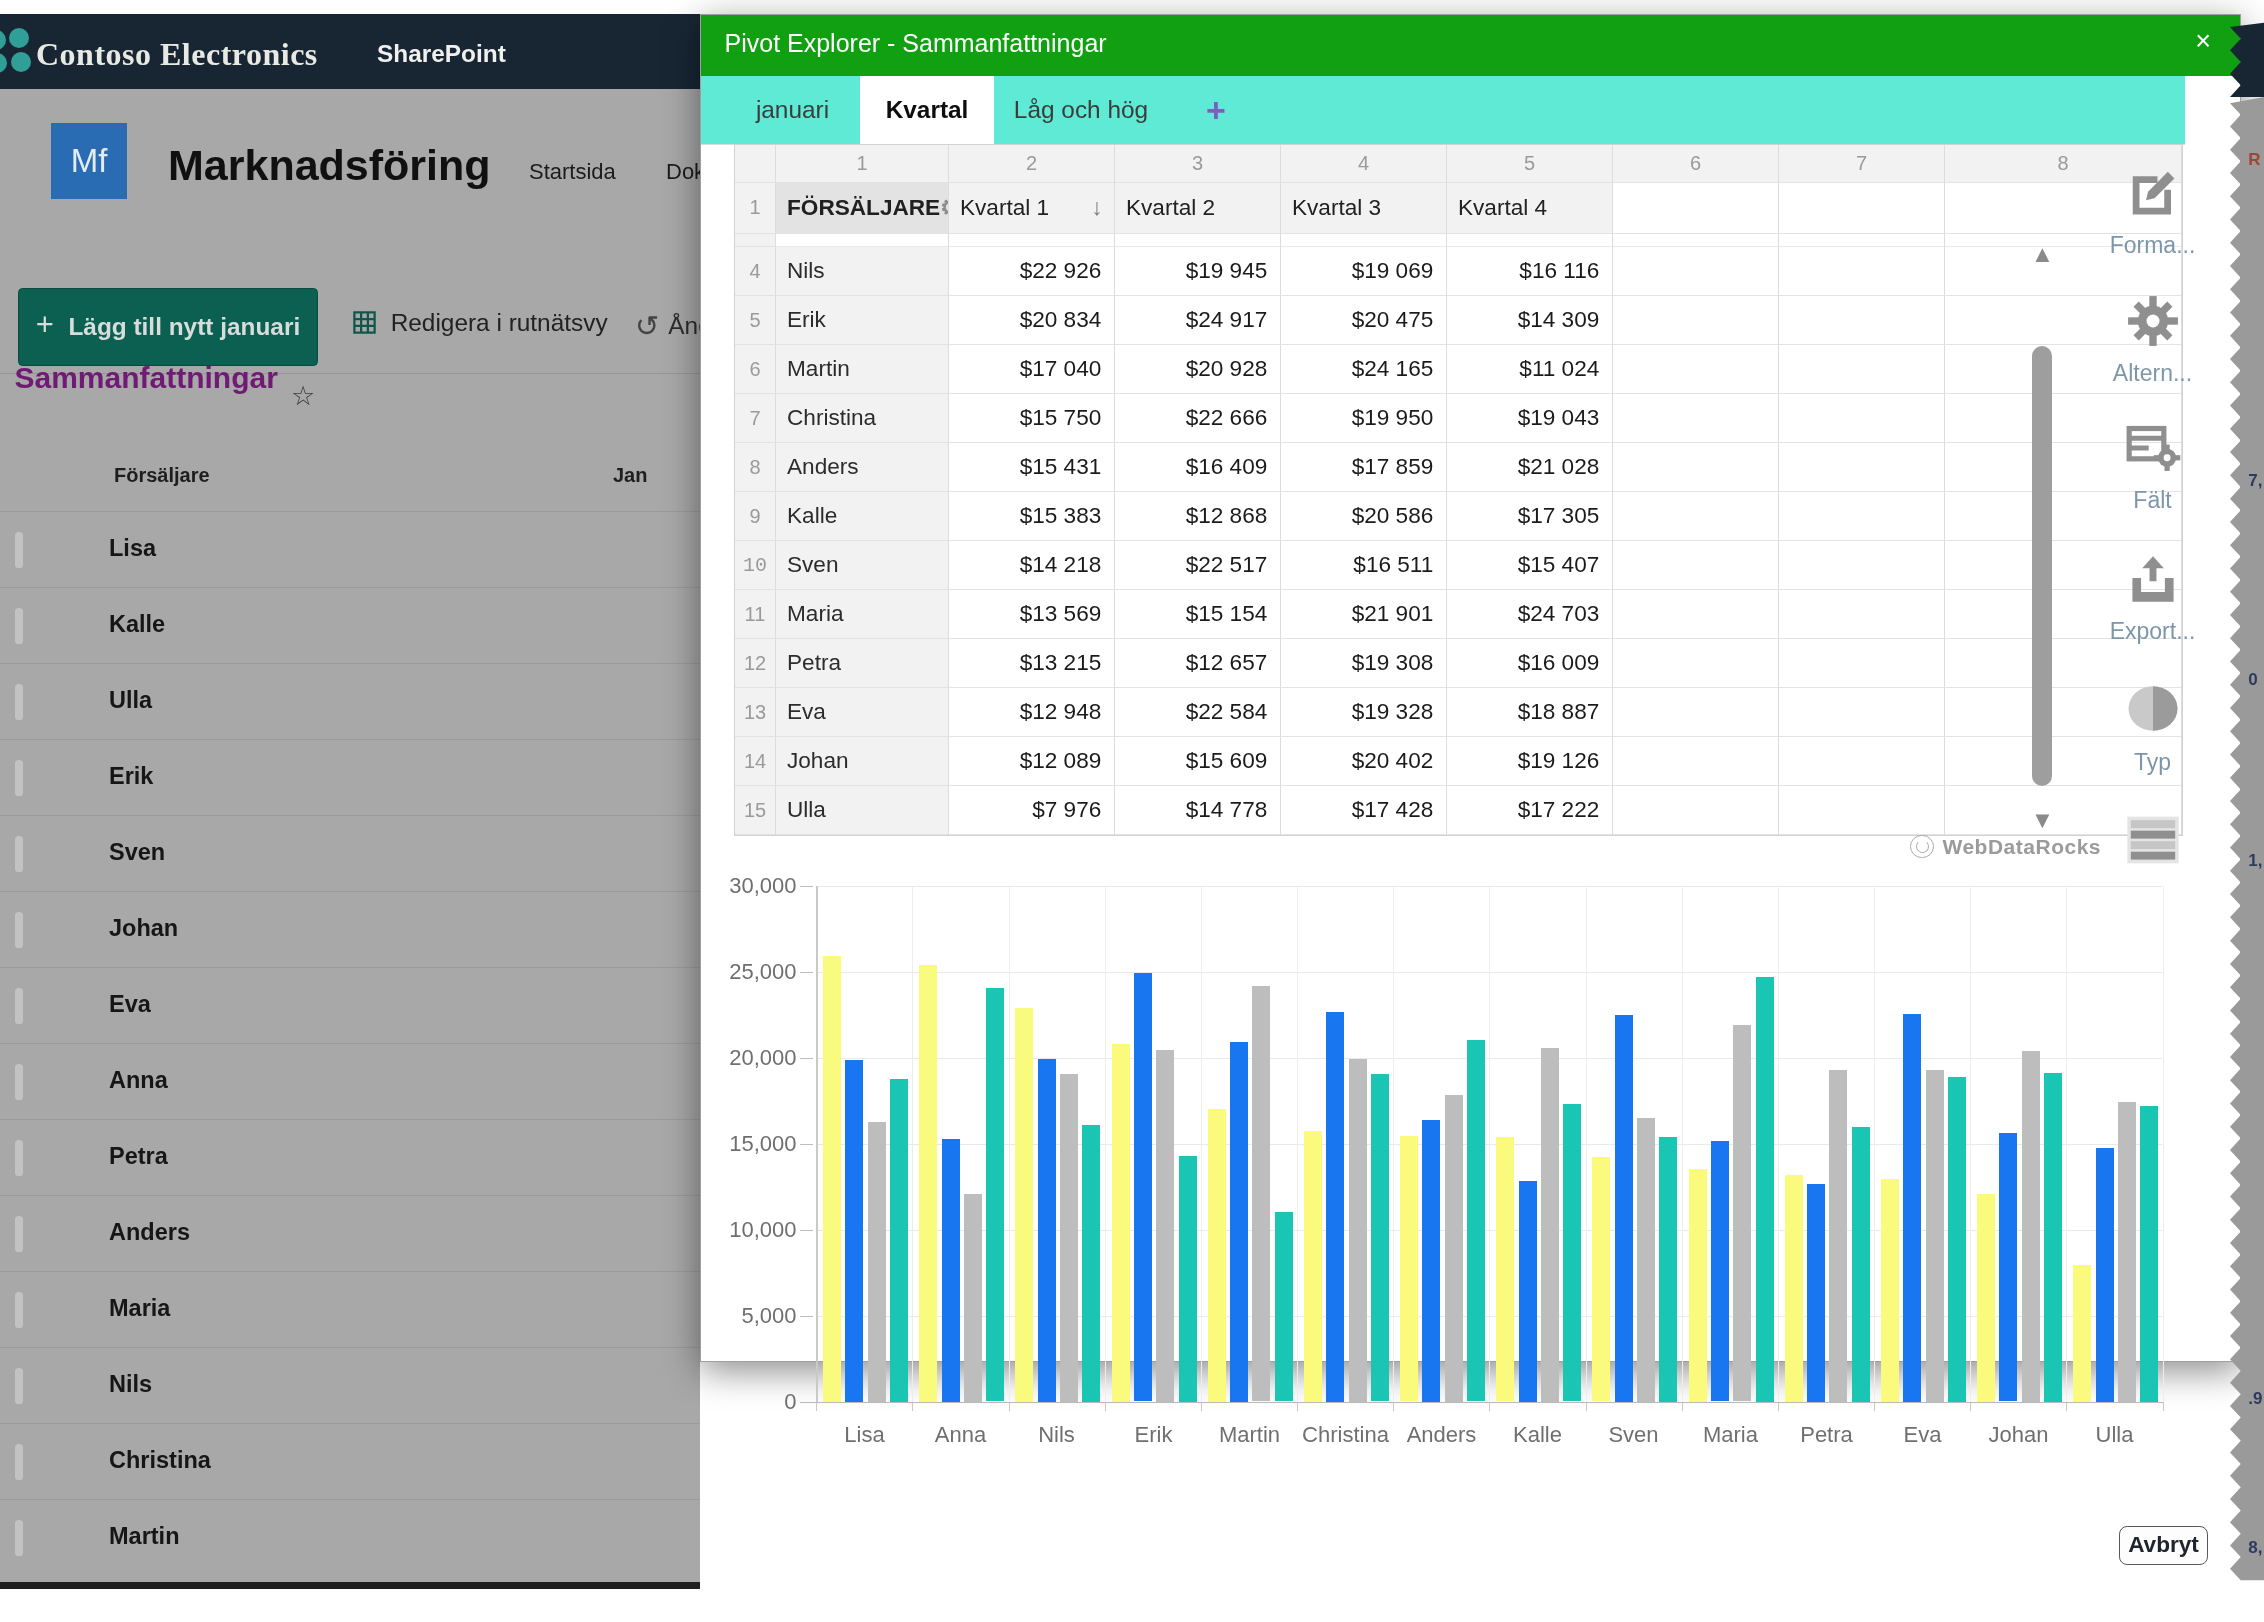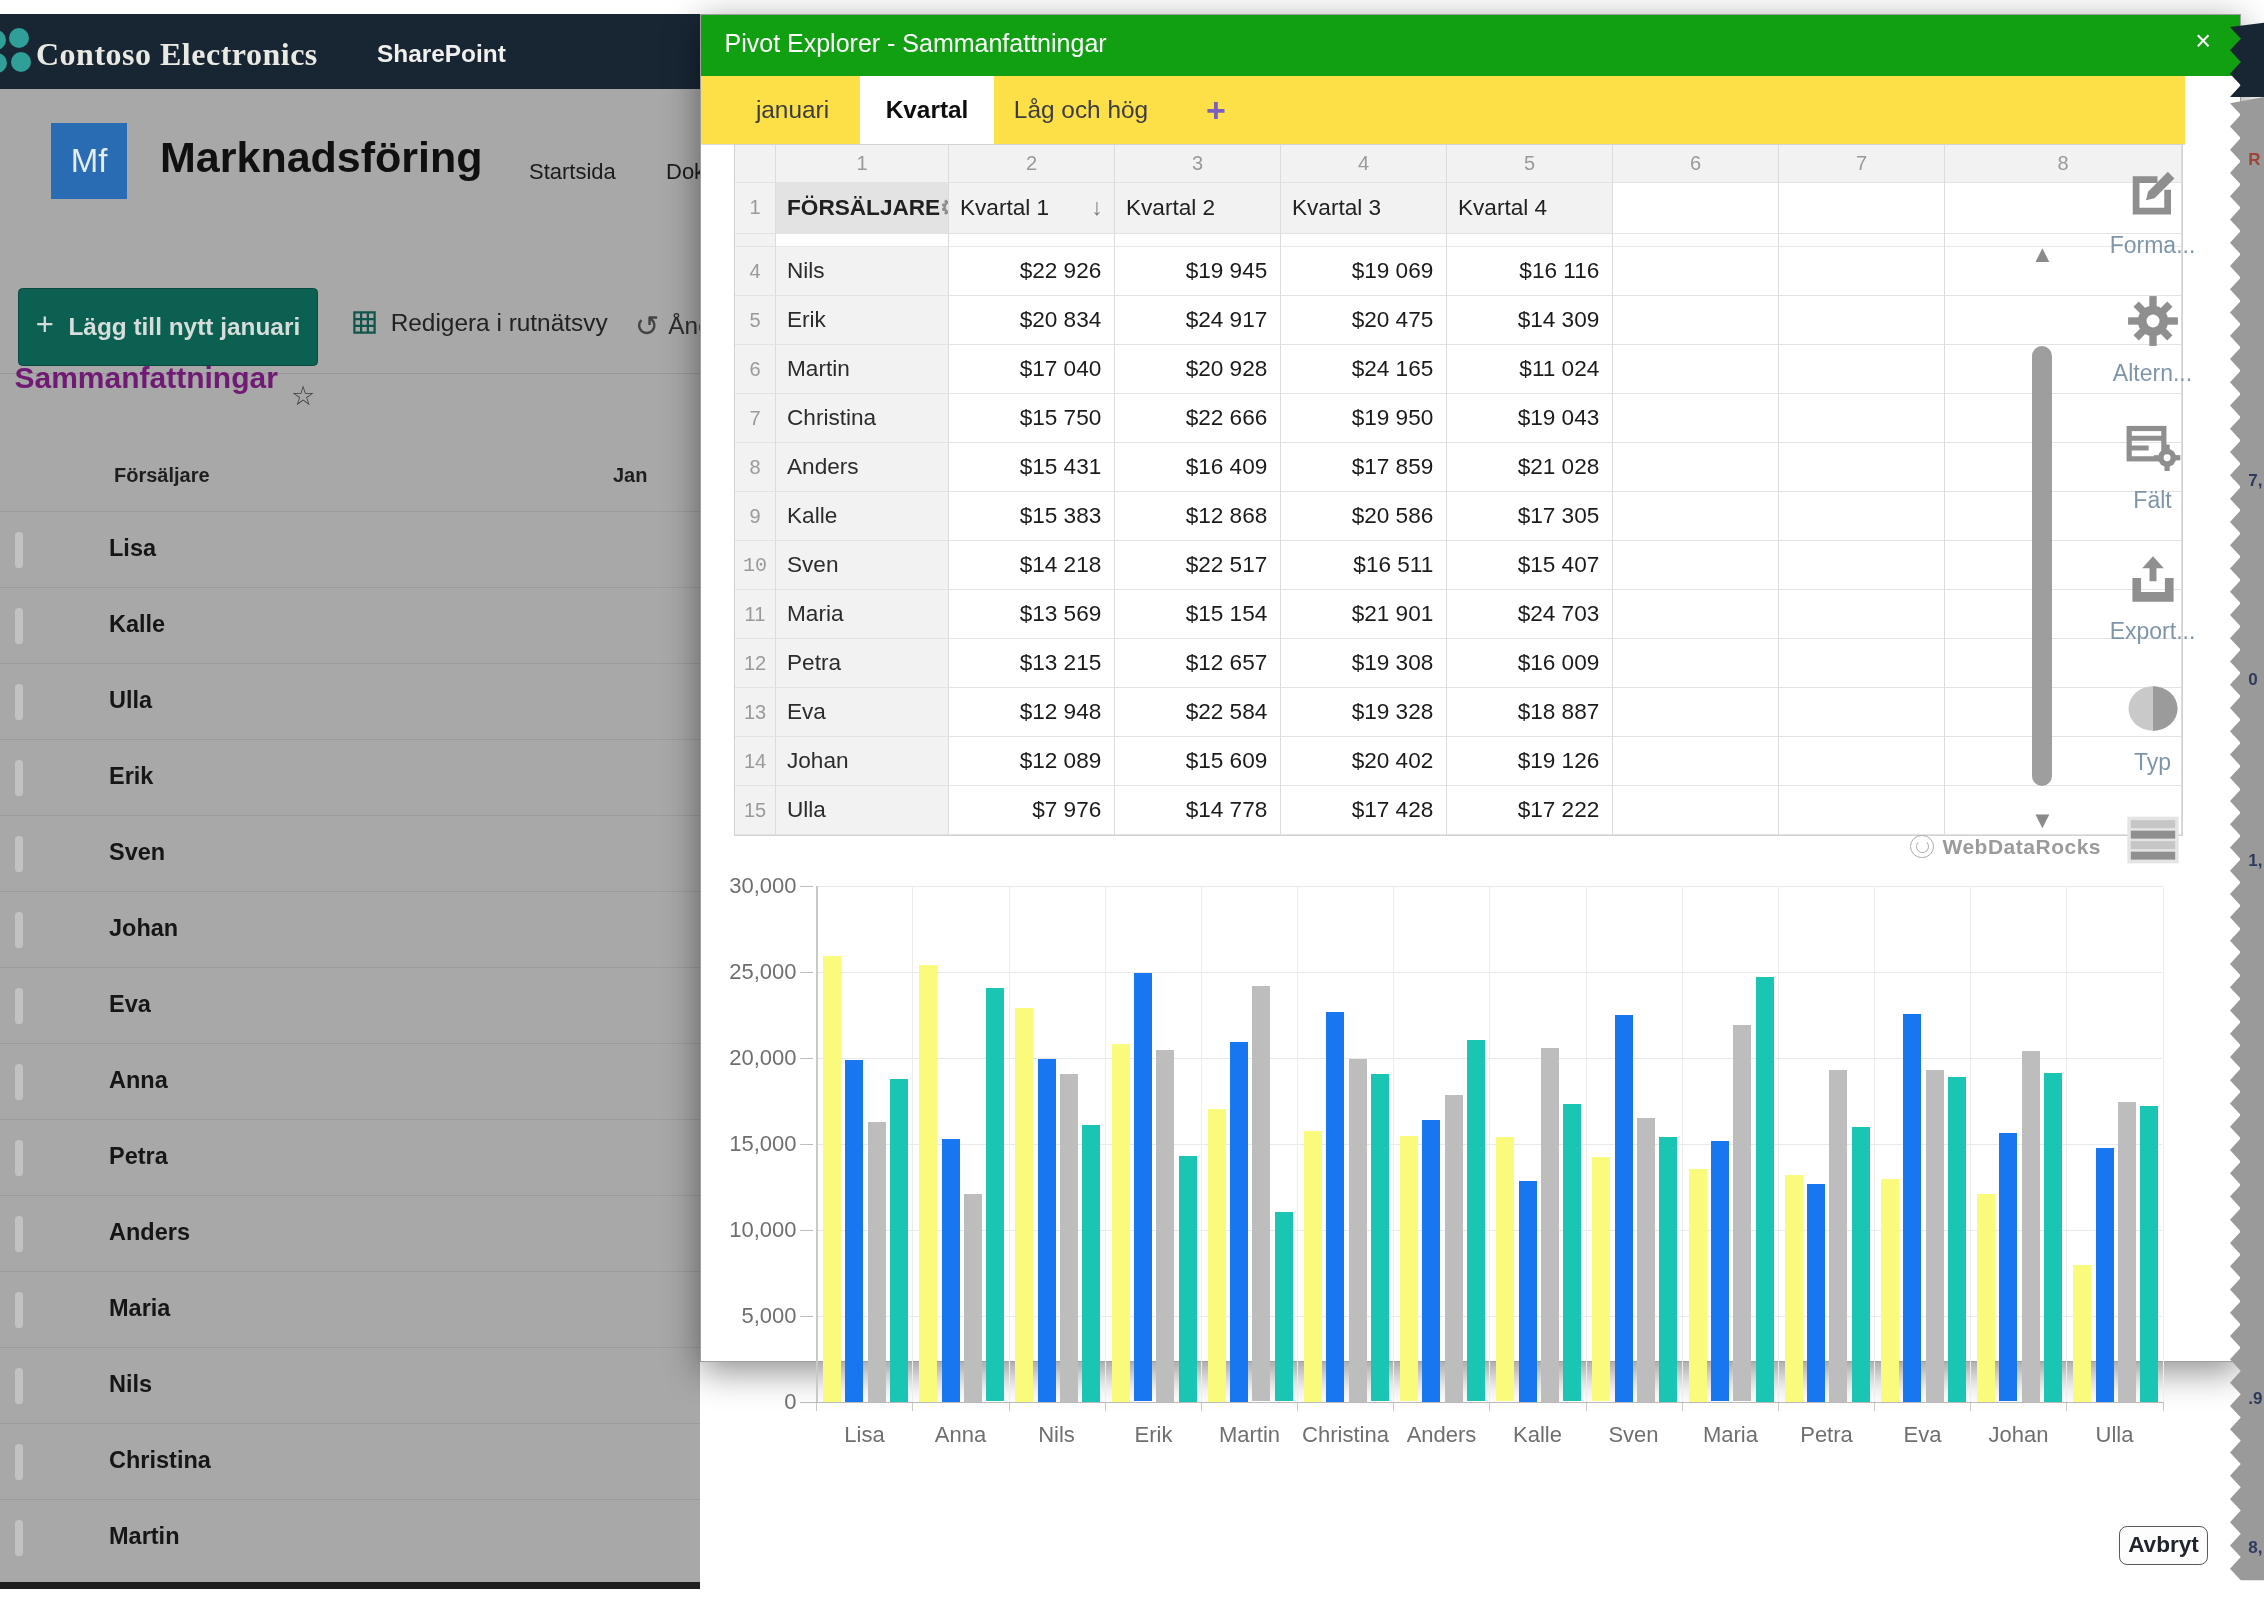--- a/index.html
+++ b/index.html
@@ -12,21 +12,21 @@
   #suitebar{position:absolute;left:0;top:0;width:100%;height:75px;background:#182634;}
   #contoso-logo{position:absolute;left:-14.5px;top:14.5px;width:47px;height:47px;}
   #contoso-logo i{position:absolute;width:20px;height:20px;border-radius:50%;background:#2f9f98;}
   #contoso-logo i:nth-child(1){left:0;top:1.8px}#contoso-logo i:nth-child(2){left:23.5px;top:0}
   #contoso-logo i:nth-child(3){left:1.8px;top:25px}#contoso-logo i:nth-child(4){left:25px;top:23.5px}
   #brand{position:absolute;left:36px;top:22px;font-family:"Liberation Serif",serif;font-weight:700;
          font-size:32px;color:#e9e9e3;letter-spacing:0.5px;}
   #product{position:absolute;left:377px;top:26px;font-size:24.4px;font-weight:700;color:#f0f0ee;}
   #site-tile{position:absolute;left:51px;top:109px;width:76px;height:76px;background:#2a6cb3;color:#e3ecf5;
              font-size:33px;display:flex;align-items:center;justify-content:center;}
-  #site-title{position:absolute;left:160px;top:119px;margin:0;font-size:43px;font-weight:700;color:#101010;}
+  #site-title{position:absolute;left:160px;top:119px;margin:8px;font-size:43px;font-weight:700;color:#101010;}
   .nav-item{position:absolute;top:145px;font-size:22px;color:#1c1c1c;white-space:nowrap;}
   #add-btn{position:absolute;left:18px;top:274px;width:300px;height:78px;background:#0c6052;border:0.9px solid #09493e;
            border-radius:4.5px;color:#d7ddda;font-size:24.4px;font-weight:600;display:flex;align-items:center;
            justify-content:center;gap:14.5px;font-family:inherit;}
   #add-btn .plus{font-size:31px;font-weight:400;margin-top:-3.6px;}
   #edit-grid{position:absolute;left:351px;top:295px;display:flex;align-items:center;gap:12.7px;
              font-size:24.4px;color:#222;}
   #undo{position:absolute;left:635px;top:295px;display:flex;align-items:center;gap:9px;font-size:24.4px;color:#2c2c2c;white-space:nowrap;}
   #undo .glyph{font-size:29px;color:#444;}
   #cmd-divider{position:absolute;left:0;top:359px;width:100%;height:0.9px;background:#979797;}
@@ -39,21 +39,21 @@
   .sp-row .handle{position:absolute;left:15.4px;top:20px;width:7.2px;height:36px;border-radius:3.6px;background:#c2c2c2;}
   .sp-row .nm{position:absolute;left:109px;top:23.5px;font-size:23.5px;font-weight:600;color:#161616;}
   #left-bottom-edge{position:absolute;left:0;top:1568px;width:100%;height:7.2px;background:#1f1f1f;}
 
   
   #dialog{position:absolute;left:700px;top:13.6px;width:1541px;height:1348px;background:#fff;
           border:0.9px solid #9f9f9f;box-shadow:0 9px 34px rgba(0,0,0,.45);}
   #titlebar{position:absolute;left:0;top:0;width:100%;height:61px;background:#11a011;}
   #dlg-title{position:absolute;left:23.5px;top:14.5px;font-size:25px;color:#fff;font-weight:500;}
   #dlg-close{position:absolute;right:29px;top:11px;font-size:27px;color:#fff;cursor:pointer;}
-  #tabstrip{position:absolute;left:0;top:61px;width:1484px;height:69px;background:#fde047;border-bottom:0.9px solid #dcdcdc;}
+  #tabstrip{position:absolute;left:0;top:61px;width:1484px;height:69px;background:#5eead4;border-bottom:0.9px solid #dcdcdc;}
   .tab{position:absolute;top:0;height:69px;display:flex;align-items:center;justify-content:center;
        font-size:24.4px;color:#3c3c3c;}
   .tab.active{background:#fff;font-weight:700;color:#0e0e0e;}
   #tab-add{position:absolute;left:488px;top:0;width:54px;height:69px;display:flex;align-items:center;
            justify-content:center;font-size:34px;font-weight:700;color:#7b5fc0;}
 
   
   #sheet{position:absolute;left:33px;top:129px;width:1449px;background:#fff;border:0.9px solid #d2d2d2;}
   .srow{display:flex;}
   .cell{border-right:0.9px solid #dcdcdc;border-bottom:0.9px solid #e3e3e3;overflow:hidden;white-space:nowrap;

